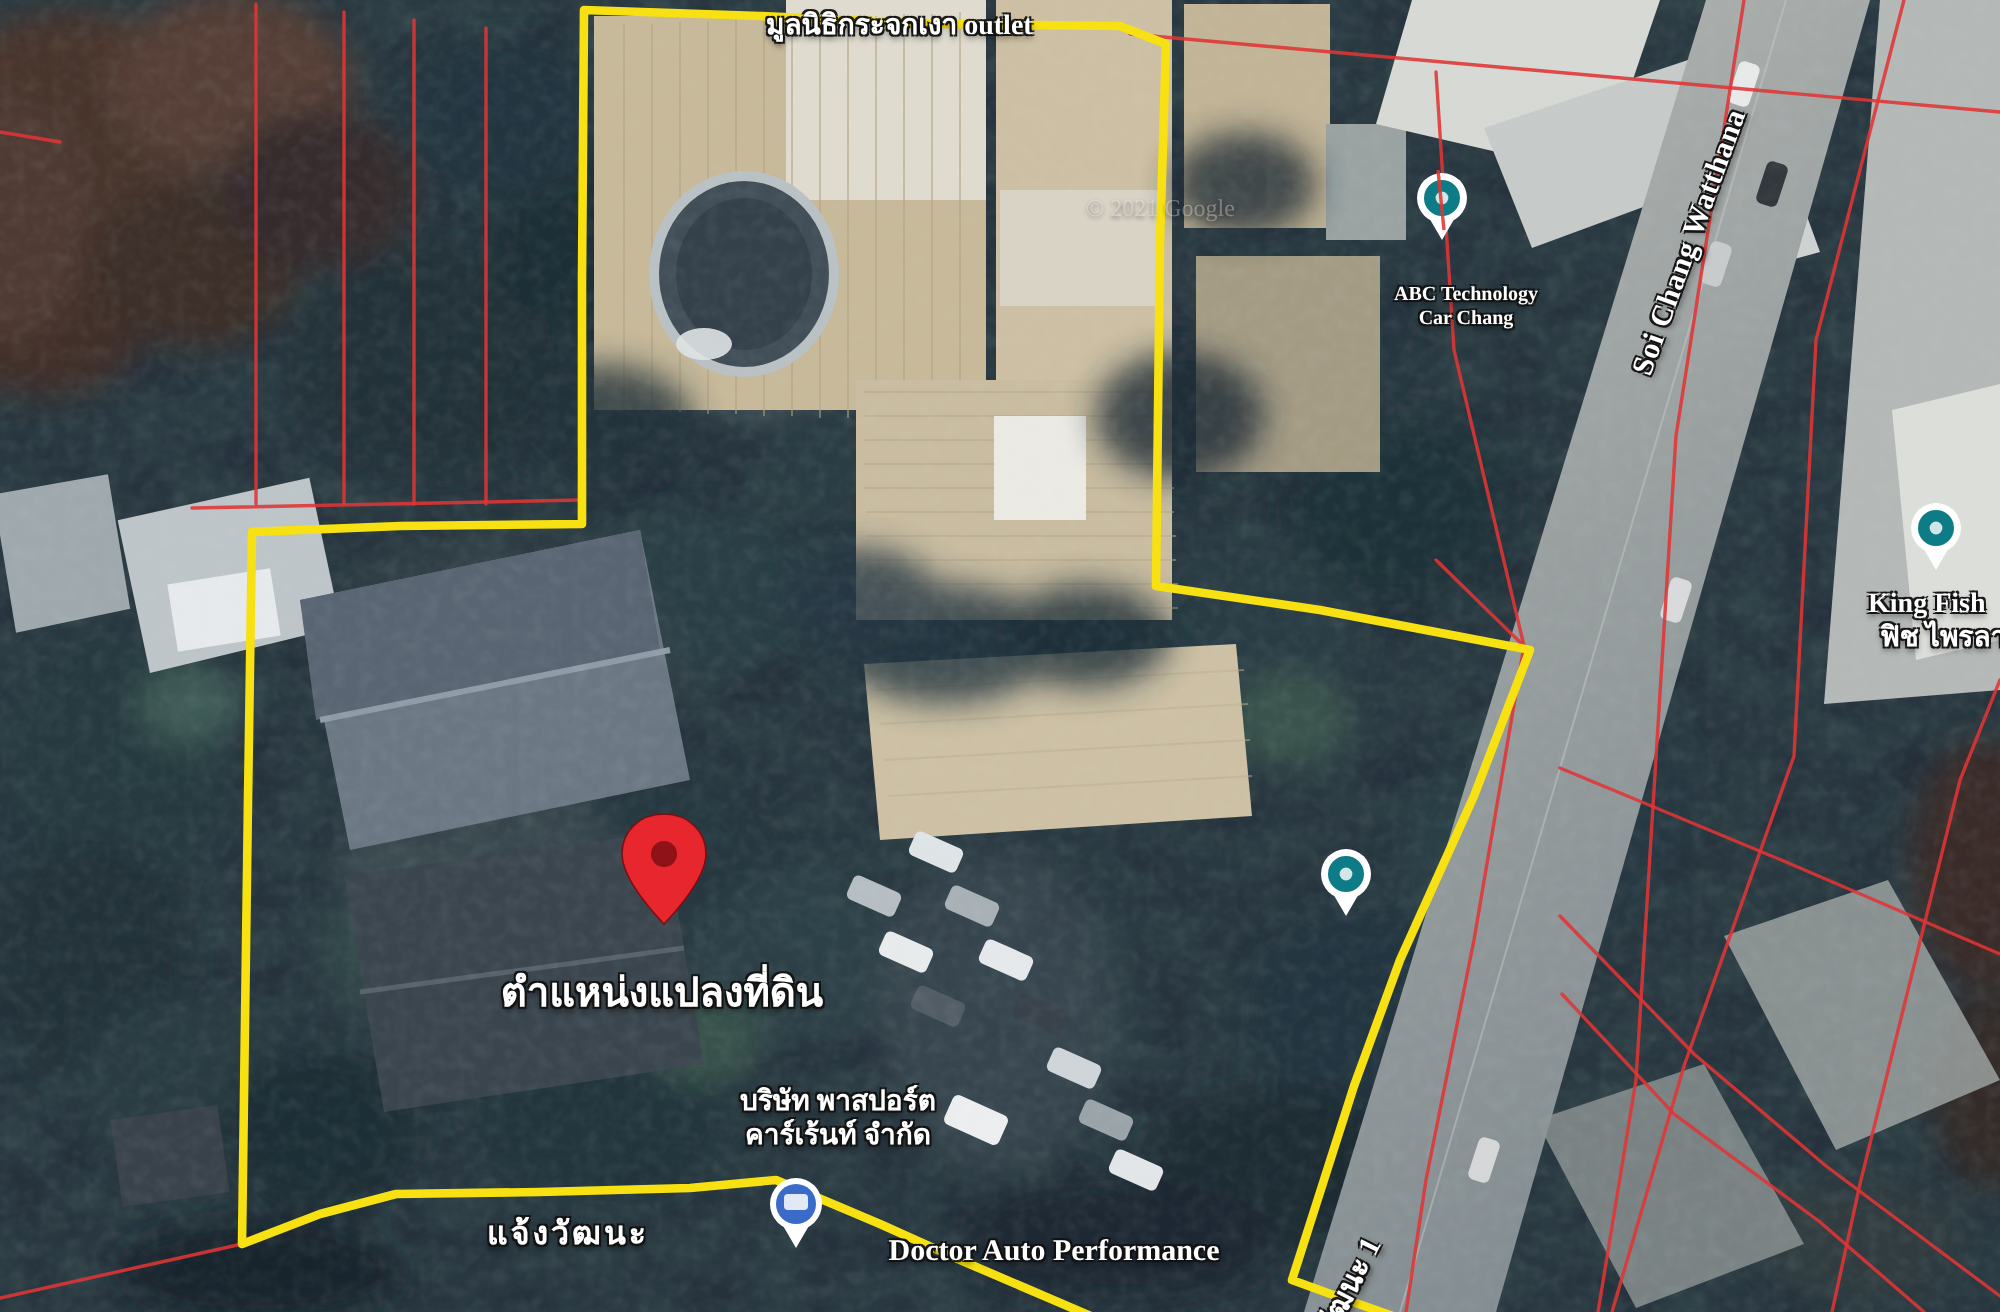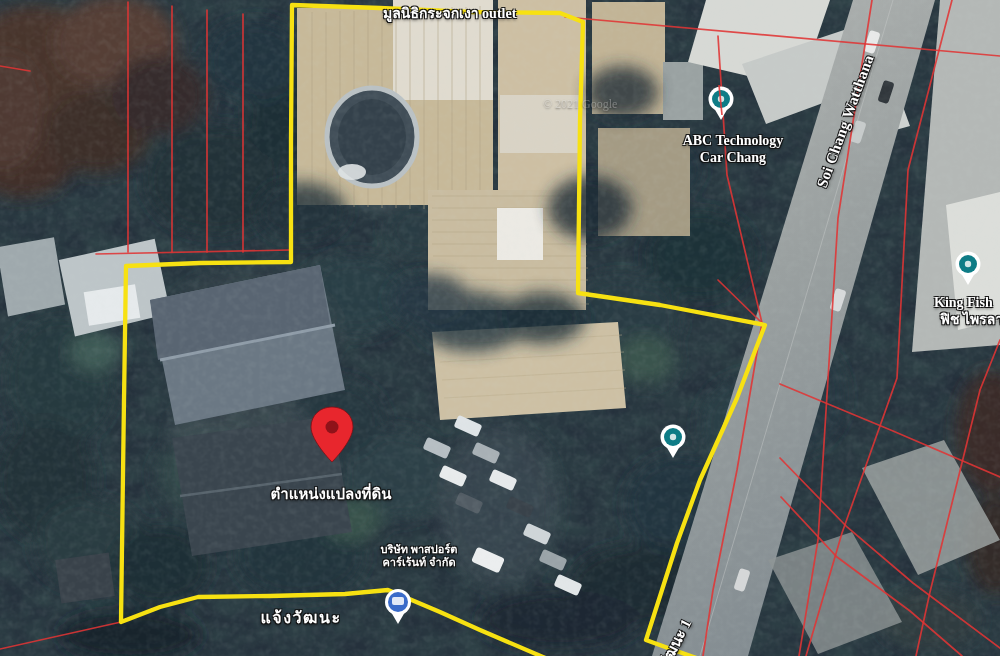--- a/index.html
+++ b/index.html
@@ -206,39 +206,40 @@
   <path d="M719,85 L722,115" stroke-width="1.7" stroke-opacity="0.88" fill="none" stroke="#e03434"></path>
 
   <g>
     <path d="M332,462 C332,462 311,441 311,427 C311,415.5 320,407 332,407 C344,407 353,415.5 353,427 C353,441 332,462 332,462 Z" stroke="#7e0e14" stroke-width="0.8" fill="#e8262d"></path>
     <circle cx="332" cy="427" r="6.5" fill="#8f1219"></circle>
   </g>
 </svg>
 
 <div class="lbl" style="left:383px;top:5px;font-size:14px">มูลนิธิกระจกเงา outlet</div>
 
-<div class="lbl ctr" style="left:733px;top:132px;font-size:14px">
+<div class="lbl ctr" style="left:733px;top:142px;font-size:10px">
   <div>ABC Technology</div>
   <div>Car Chang</div>
 </div>
 
 <div class="lbl rot" style="left:830px;top:172px;font-size:15px;letter-spacing:.4px;transform:rotate(-70deg)">Soi Chang Watthana</div>
 
 <div class="lbl" style="left:934px;top:294px;font-size:14px">
   <div>King Fish</div>
   <div style="padding-left:6px">ฟิช ไพรลา</div>
 </div>
 
 
-<div class="lbl ctr" style="left:331px;top:485px;font-size:15px">ตำแหน่งแปลงที่ดิน</div>
-
-<div class="lbl ctr" style="left:419px;top:543px;font-size:11px">
+<div class="lbl ctr" style="left:331px;top:485px;font-size:20px">ตำแหน่งแปลงที่ดิน</div>
+
+<div class="lbl ctr" style="left:419px;top:543px;font-size:14px">
   <div>บริษัท พาสปอร์ต</div>
   <div>คาร์เร้นท์ จำกัด</div>
 </div>
 
-
-<div class="lbl ctr" style="left:301px;top:608px;font-size:16px;letter-spacing:1.5px">แจ้งวัฒนะ</div>
+<div class="lbl ctr" style="left:527px;top:617px;font-size:15px">Doctor Auto Performance</div>
+
+<div class="lbl ctr" style="left:284px;top:608px;font-size:16px;letter-spacing:1.5px">แจ้งวัฒนะ</div>
 
 <div class="lbl rot" style="left:672px;top:652px;font-size:15px;transform:rotate(-63deg)">วัฒนะ 1</div>
 
 <div class="lbl wm" style="left:543px;top:97px;font-size:12px">© 2021 Google</div>
 </div>
 
 </body></html>

